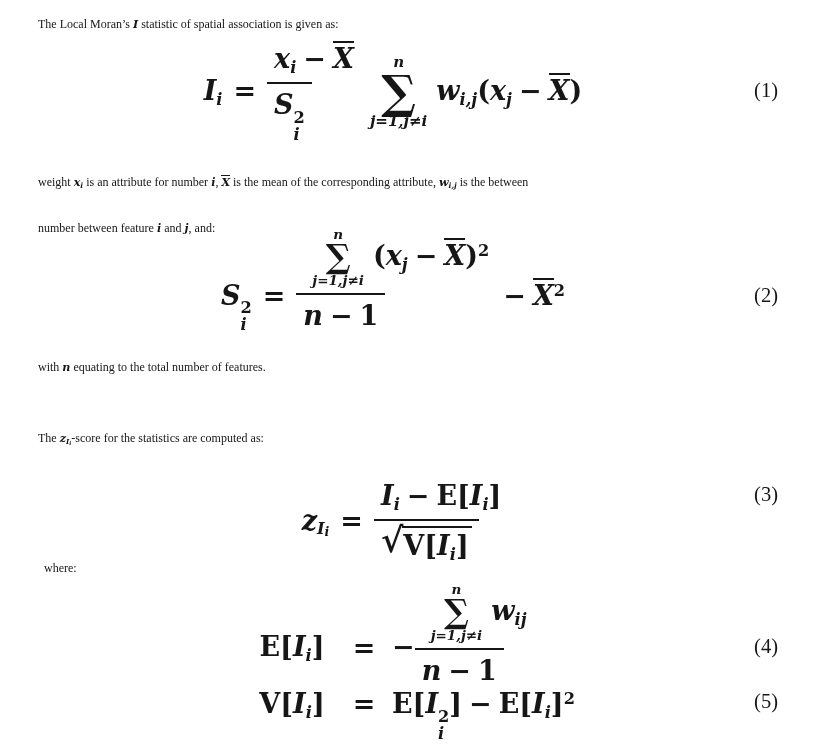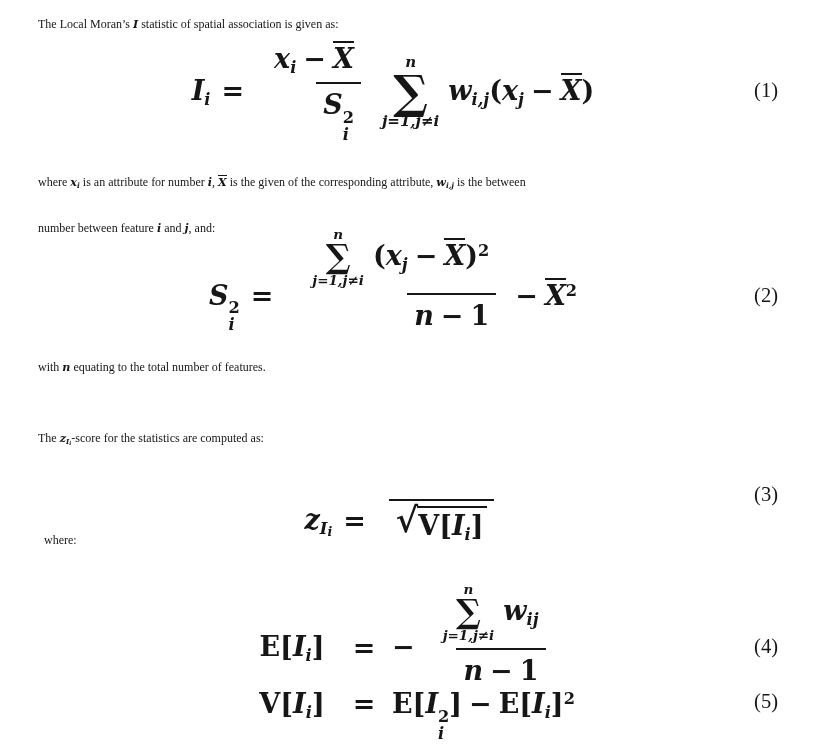--- a/index.html
+++ b/index.html
@@ -15,21 +15,21 @@
   
   .eqrow{position:absolute;left:38px;right:78px;display:flex;align-items:center;justify-content:center;}
   .eq{font-family:"DejaVu Serif",serif;font-weight:bold;font-style:italic;font-size:27px;line-height:1.15;}
   .r{font-style:normal;}
   .rel{margin:0 11px;}
   .bin{margin:0 7px;}
   .sb{font-size:0.6em;vertical-align:-0.3em;}
   .sb2{font-size:0.78em;vertical-align:-0.14em;}
   .sp{font-size:0.6em;vertical-align:0.55em;}
   .ss{display:inline-flex;flex-direction:column;align-items:flex-start;font-size:0.6em;line-height:1.05;vertical-align:-0.55em;}
-  .frac{display:inline-flex;flex-direction:column;align-items:flex-end;vertical-align:middle;margin:0 12px;text-align:center;}
+  .frac{display:inline-flex;flex-direction:column;align-items:flex-start;vertical-align:middle;margin:0 0;text-align:center;}
   .frac .num{display:inline-block;padding:0 7px 5px;}
   .frac .den{display:inline-block;border-top:2.2px solid currentColor;padding:5px 7px 0;}
   .shift2{transform:translateY(-18px);}
   .shift4{transform:translateY(-14px);}
   .bigop{display:inline-flex;flex-direction:column;align-items:center;line-height:1;vertical-align:middle;margin:0 9px;}
   .bigop .lim{font-size:15px;line-height:1.15;}
   .bigop .op{font-style:normal;font-size:46px;line-height:0.92;font-family:"DejaVu Serif","DejaVu Sans",serif;}
   .bigop.sm .lim{font-size:13.5px;}
   .bigop.sm .op{font-size:33px;}
   .ovl{display:inline-block;border-top:2.2px solid currentColor;padding-top:2px;line-height:1;}
@@ -62,21 +62,21 @@
         </span><span class="bigop">
           <span class="lim">n</span>
           <span class="op">∑</span>
           <span class="lim">j=1,j≠i</span>
         </span><span>w</span><span class="sb">i,j</span><span class="r">(</span><span>x</span><span class="sb">j</span><span class="r bin">−</span><span class="ovl"><span>X</span></span><span class="r">)</span>
     </span>
   </div>
   <div class="eqnum" style="top:79px;">(1)</div>
 
   <div class="abs para" style="top:161px;left:38px;line-height:42px;">
-    <span>where </span><span class="tm">x</span><span class="tm tsb">i</span><span> is an attribute for number </span><span class="tm">i</span><span>, </span><span class="tm tovl"><span>X</span></span><span> is the given of the corresponding attribute, </span><span class="tm">w</span><span class="tm tsb">i,j</span><span> is the between</span><br>
+    <span>weight </span><span class="tm">x</span><span class="tm tsb">i</span><span> is an attribute for number </span><span class="tm">i</span><span>, </span><span class="tm tovl"><span>X</span></span><span> is the mean of the corresponding attribute, </span><span class="tm">w</span><span class="tm tsb">i,j</span><span> is the between</span><br>
     <span>number between feature </span><span class="tm">i</span><span> and </span><span class="tm">j</span><span>, and:</span>
   </div>
 
   <div class="eqrow" style="top:240px;height:114px;">
     <span class="eq">
       <span>S</span><span class="ss">
           <span class="r">2</span>
           <span>i</span>
         </span><span class="r rel">=</span><span class="frac shift2">
           <span class="num"><span class="bigop sm">
@@ -94,30 +94,31 @@
     <span>with </span><span class="tm">n</span><span> equating to the total number of features.</span>
   </div>
 
   <div class="abs para" style="top:426px;left:38px;">
     <span>The </span><span class="tm"><span>z</span><span class="tsb"><span>I</span><span class="tsb2">i</span></span></span><span>-score for the statistics are computed as:</span>
   </div>
 
   <div class="eqrow" style="top:487px;height:70px;">
     <span class="eq" style="margin-left:24px;">
       <span>z</span><span class="sb"><span>I</span><span class="sb2">i</span></span><span class="r rel">=</span><span class="frac">
+          <span class="num"><span>I</span><span class="sb">i</span><span class="r bin">−</span><span class="r">E</span><span class="r">[</span><span>I</span><span class="sb">i</span><span class="r">]</span></span>
           <span class="den"><span class="sqrt">
               <span class="rad">√</span>
               <span class="sqb"><span class="r">V</span><span class="r">[</span><span>I</span><span class="sb">i</span><span class="r">]</span></span>
             </span></span>
         </span>
     </span>
   </div>
   <div class="eqnum" style="top:483px;">(3)</div>
 
-  <div class="abs para" style="top:528px;left:44px;">
+  <div class="abs para" style="top:556px;left:44px;">
     <span>where:</span>
   </div>
 
   <div class="arow" style="top:598px;height:100px;">
     <span class="ac1 eq">
         <span><span class="r">E</span><span class="r">[</span><span>I</span><span class="sb">i</span><span class="r">]</span></span>
       </span>
     <span class="ac2 eq r">=</span>
     <span class="eq"><span class="r">−</span><span class="frac shift4">
           <span class="num"><span class="bigop sm">

